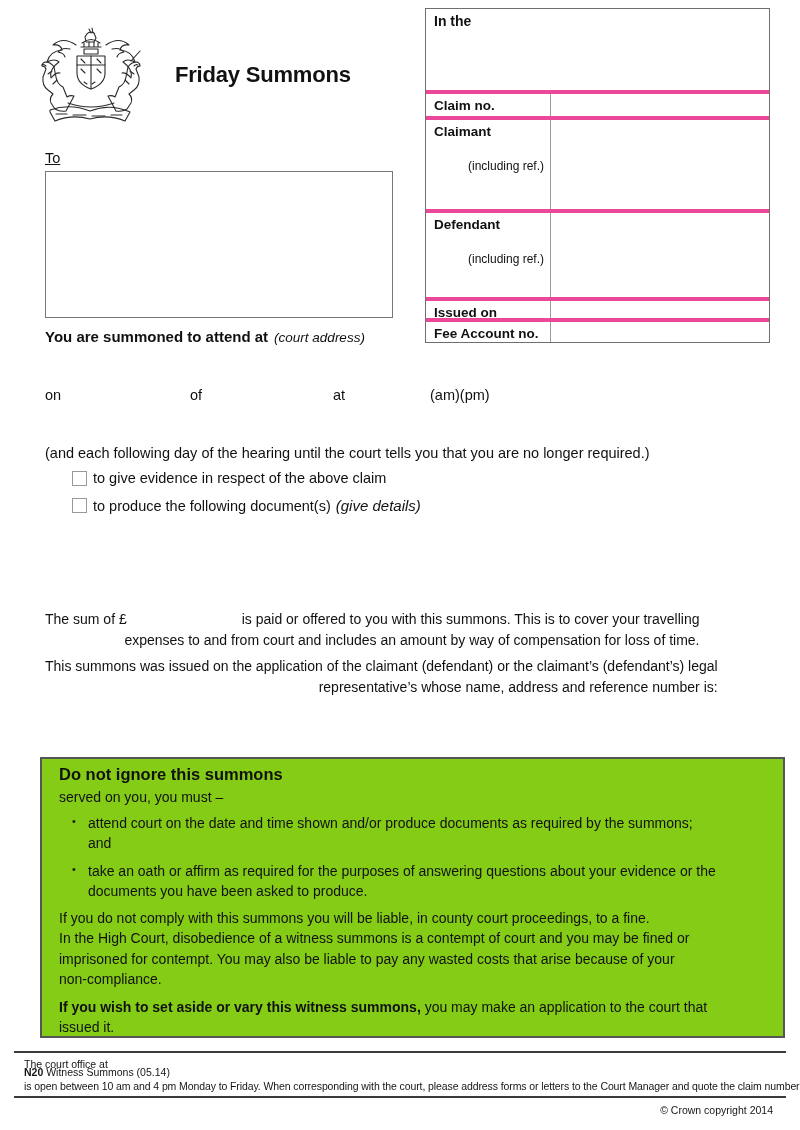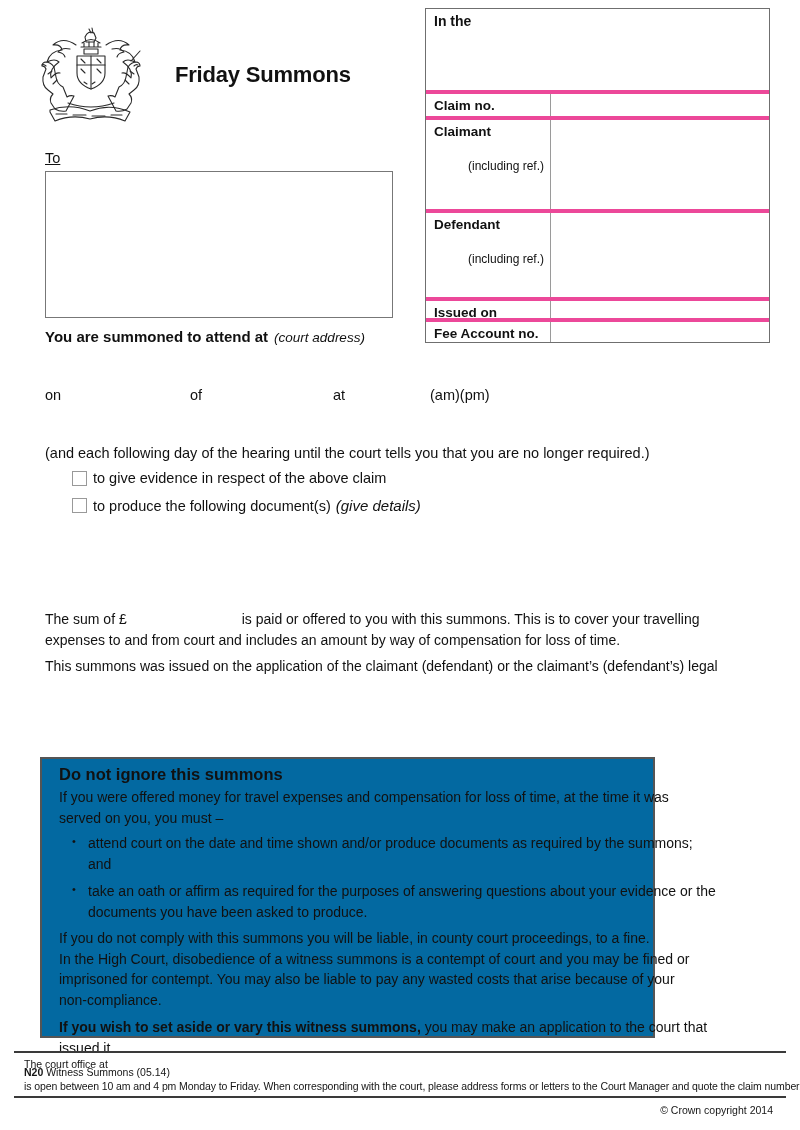--- a/index.html
+++ b/index.html
@@ -57,28 +57,28 @@
   .checkbox { width: 15px; height: 15px; border: 1px solid #999; background: #fff; }
   .cb1 { left: 72px; top: 471px; }
   .cb2 { left: 72px; top: 498px; }
   .cb-label { font-size: 14.5px; white-space: nowrap; }
   .cbl1 { left: 93px; top: 470px; }
   .cbl2 { left: 93px; top: 497px; }
   .cb-label .ital { font-style: italic; font-size: 15px; margin-left: 5px; text-align: right; }
   .doc-details-blank { left: 45px; top: 525px; width: 715px; height: 75px; }
 
   
-  .para-line { font-size: 14px; line-height: 20.5px; white-space: nowrap; }
+  .para-line { font-size: 14px; line-height: 20.5px; white-space: nowrap; text-align: right; }
   .sum-para { left: 45px; top: 609px; }
   .sum-gap { display: inline-block; width: 115px; height: 2px; }
   .application-para { left: 45px; top: 656px; }
   .applicant-blank { left: 45px; top: 698px; width: 715px; height: 55px; }
 
   
-  .warning-box { left: 40px; top: 757px; width: 615px; height: 281px; border: 2px solid #555; padding: 4px 17px; background: #0369a1; }
+  .warning-box { left: 40px; top: 757px; width: 745px; height: 281px; border: 2px solid #555; padding: 4px 17px; background: #84cc16; }
   .wb-heading { font-size: 16.5px; font-weight: 700; margin: 2px 0 3px; }
   .wb-line { font-size: 14px; line-height: 20.5px; white-space: nowrap; }
   .wb-bullet { position: relative; padding-left: 29px; margin-top: 5px; }
   .wb-bullet .bullet-glyph { position: absolute; left: 13px; top: 2px; font-size: 11px; }
   .wb-comply { margin-top: 6px; }
   .wb-setaside { margin-top: 7px; }
   .bold { font-weight: 700; }
 
   
   .rule { height: 2px; background: #3a3a3a; }
@@ -196,26 +196,26 @@
 
   <div class="abs sum-para">
     <div class="para-line">
       <span>The sum of £</span><span class="sum-gap"></span><span>is paid or offered to you with this summons. This is to cover your travelling</span>
     </div>
     <div class="para-line">expenses to and from court and includes an amount by way of compensation for loss of time.</div>
   </div>
 
   <div class="abs application-para">
     <div class="para-line">This summons was issued on the application of the claimant (defendant) or the claimant’s (defendant’s) legal</div>
+    <div class="para-line">representative’s whose name, address and reference number is:</div>
   </div>
   <div class="abs applicant-blank"></div>
 
   <div class="abs warning-box">
     <div class="wb-heading">Do not ignore this summons</div>
-    <div class="wb-line">If you were offered money for travel expenses and compensation for loss of time, at the time it was</div>
     <div class="wb-line">served on you, you must –</div>
     <div class="wb-bullet">
       <span class="bullet-glyph">•</span>
       <div class="wb-line">attend court on the date and time shown and/or produce documents as required by the summons;</div>
       <div class="wb-line">and</div>
     </div>
     <div class="wb-bullet" style="margin-top:7px;">
       <span class="bullet-glyph">•</span>
       <div class="wb-line">take an oath or affirm as required for the purposes of answering questions about your evidence or the</div>
       <div class="wb-line">documents you have been asked to produce.</div>

